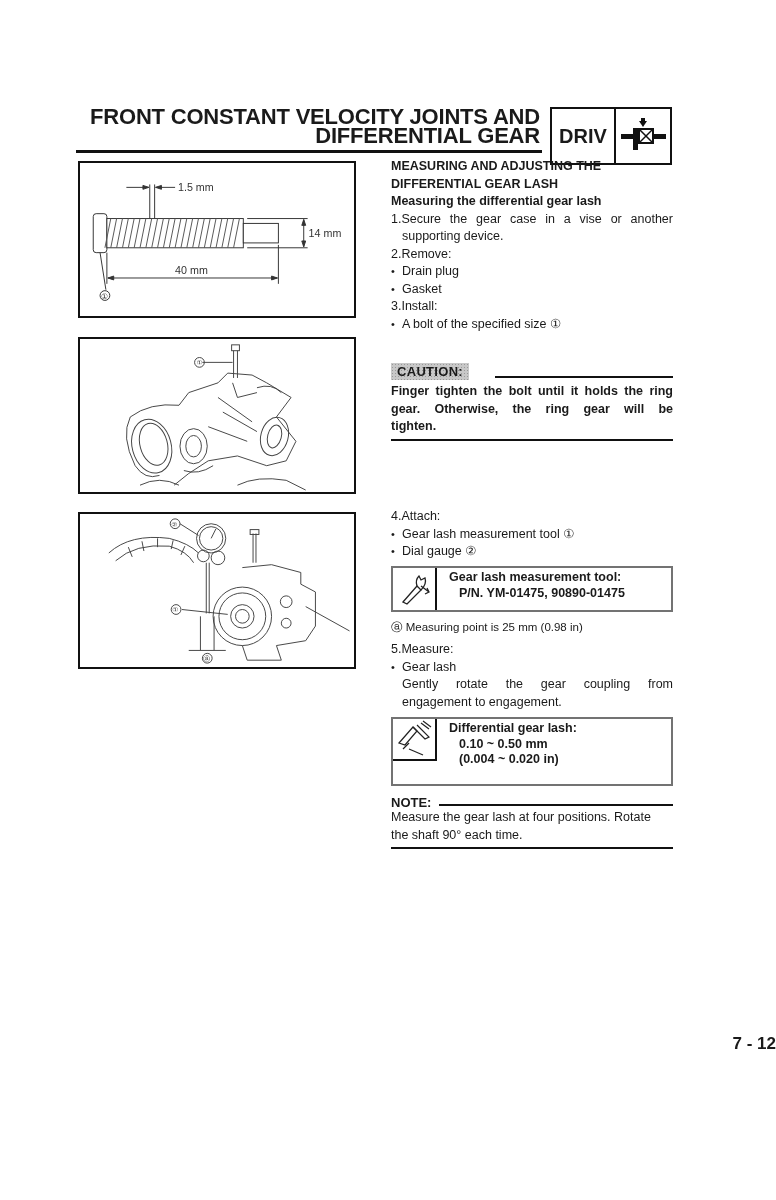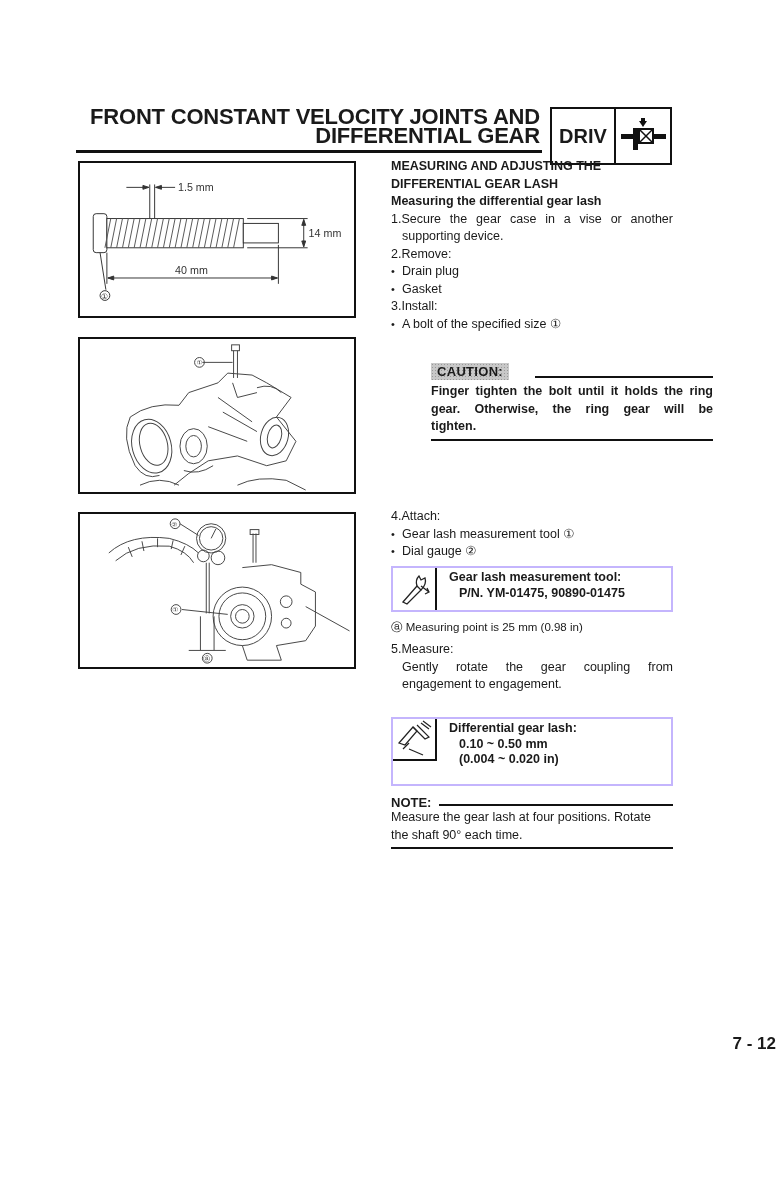--- a/index.html
+++ b/index.html
@@ -21,29 +21,29 @@
   .fig { position: absolute; left: 78px; width: 278px; height: 157px;
          border: 2px solid #111; box-sizing: border-box; background: #fff; }
   .fig svg { width: 100%; height: 100%; display: block; }
 
   
   .col { position: absolute; left: 391px; width: 282px; font-size: 12.5px; line-height: 17.5px; }
   .b { font-weight: bold; }
   .just { text-align: justify; text-align-last: justify; }
   .indent { padding-left: 11px; }
   .bullet::before { content: "\2022"; display: inline-block; width: 11px; font-size: 11px; }
-  .caution-wrap { position: absolute; left: 391px; top: 362px; width: 282px; margin-left: 40px; }
+  .caution-wrap { position: absolute; left: 391px; top: 362px; width: 282px; }
   .caution-lbl { display: inline-block; background: #c8c8c8;
                  background-image: radial-gradient(#999 0.6px, transparent 0.8px);
                  background-size: 3px 3px; font-weight: bold; font-size: 13px;
                  padding: 1px 6px 1px 6px; letter-spacing: 0.3px; }
   .caution-line { position: absolute; left: 104px; right: 0; top: 14px; height: 2px; background: #111; }
   .rule2 { height: 2px; background: #111; }
 
-  .spec-box { position: absolute; left: 391px; width: 282px; border: 2px solid #c4b5fd;
+  .spec-box { position: absolute; left: 391px; width: 282px; border: 2px solid #737373;
               box-sizing: border-box; display: flex; }
   .spec-box .ic { width: 42px; border-right: 2px solid #111; display: flex; align-items: center; justify-content: center; }
   .spec-box .tx { padding: 2px 0 0 12px; font-weight: bold; font-size: 12.5px; line-height: 15.5px; }
 
   .note-wrap { position: absolute; left: 391px; top: 794px; width: 282px; font-size: 12.5px; line-height: 17.5px; }
   .note-line { position: absolute; left: 48px; right: 0; top: 10px; height: 2px; background: #111; }
 
   .page-num { position: absolute; left: 0; width: 776px; top: 1034px; text-align: right;
               font-weight: bold; font-size: 17px; }
 </style>
@@ -230,20 +230,21 @@
   <div class="tx">
     <div>Gear lash measurement tool:</div>
     <div style="padding-left:10px;">P/N. YM-01475, 90890-01475</div>
   </div>
 </div>
 
 <div class="abs" style="left:391px; top:619px; font-size:11.5px; line-height:16px;">ⓐ Measuring point is 25 mm (0.98 in)</div>
 
 <div class="col" style="top:641px;">
   <div>5.Measure:</div>
+  <div class="bullet">Gear lash</div>
   <div class="indent just">Gently rotate the gear coupling from</div>
   <div class="indent">engagement to engagement.</div>
 </div>
 
 <div class="spec-box" style="top:717px; height:69px;">
   <div class="ic" style="align-items:flex-start; height:40px; border-bottom:2px solid #111;">
     <svg width="38" height="38" viewBox="0 0 38 38">
       <g stroke="#222" fill="none" stroke-width="1.2">
         <path d="M4 24 L18 8 L22 12 L10 26 Z"></path>
         <path d="M18 8 L30 20 L34 18 L22 6"></path>

